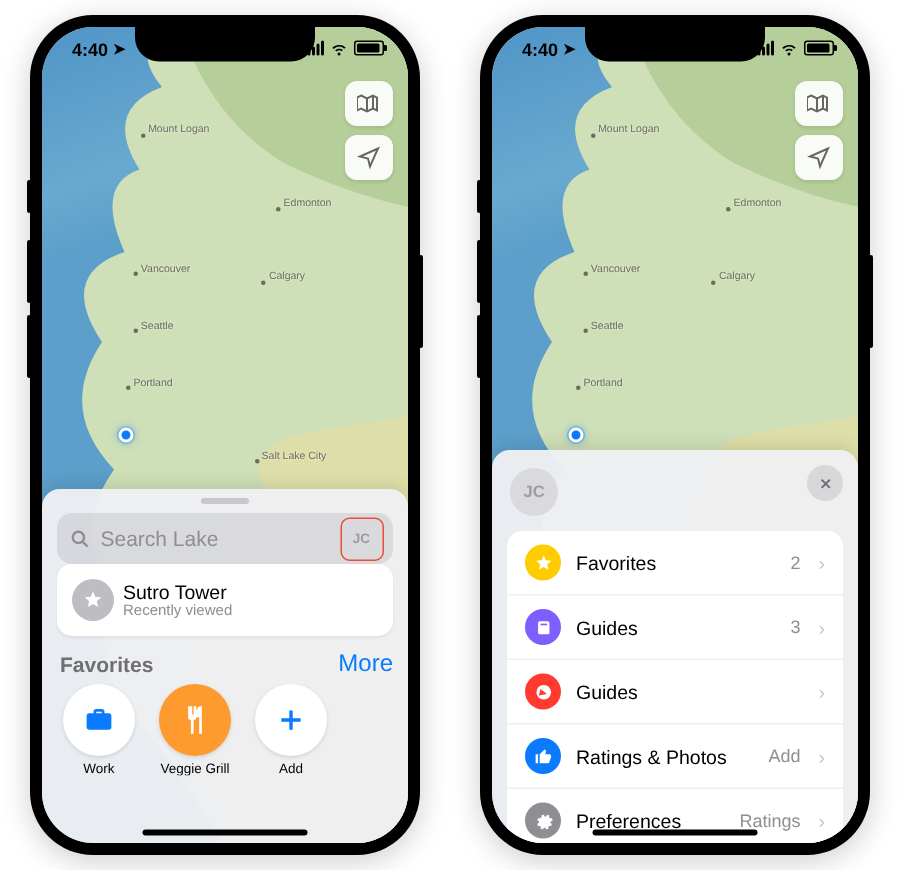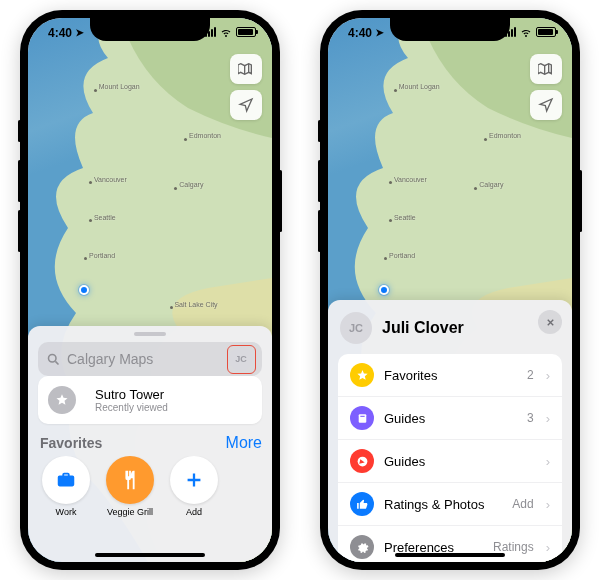--- a/index.html
+++ b/index.html
@@ -38,21 +38,21 @@
   .sheet { position:absolute; left:0; right:0; bottom:0; background:rgba(239,239,242,.96); border-radius:12px 12px 0 0; box-shadow:0 -2px 12px rgba(0,0,0,.12); z-index:45; padding:0 10px;}
   .sheet1 { height:236px; padding-top:6px;}
   .grabber { width:32px; height:4px; background:#c7c7cc; border-radius:3px; margin:0 auto 6px;}
   .search { height:34px; background:rgba(200,200,205,.55); border-radius:10px; display:flex; align-items:center; padding:0 8px; gap:6px;}
   .search .mag { color:#8e8e93;}
   .search .ph { flex:1; font-size:14px; color:#8e8e93;}
   .search .avatar { width:24px; height:24px; background:#d9d9de; color:#9c9ca3; border-radius:50%; font-size:9px; font-weight:600; display:flex; align-items:center; justify-content:center;}
   .red-ring { border:1.5px solid #e74c3c; border-radius:6px; margin:-1.5px; padding:1.5px;}
   .section-lbl { font-size:11px; color:#8e8e93; margin:10px 2px 6px; font-weight:500;}
   .section-lbl.big { font-size:14px; font-weight:600; color:#8e8e93;}
-  .siri-card { background:#fff; border-radius:10px; padding:10px; display:flex; align-items:center; gap:19px; box-shadow:0 1px 2px rgba(0,0,0,.06);}
+  .siri-card { background:#fff; border-radius:10px; padding:10px; display:flex; align-items:center; gap:6px; box-shadow:0 1px 2px rgba(0,0,0,.06);}
   .siri-icon { width:28px; height:28px; background:#bdbdc2; border-radius:50%; display:flex; align-items:center; justify-content:center; color:#fff;}
   .siri-card .t1 { font-size:13px; font-weight:500; color:#000;}
   .siri-card .t2 { font-size:10px; color:#8e8e93;}
   .row-sp { display:flex; justify-content:space-between; align-items:center;}
   .more { color:#0a7aff; font-size:16px;}
   .favs { display:flex; gap:8px; margin-top:4px; overflow:hidden;}
   .fav { display:flex; flex-direction:column; align-items:center; gap:3px; width:56px;}
   .fav .c { width:48px; height:48px; background:#fff; border-radius:50%; display:flex; align-items:center; justify-content:center; box-shadow:0 1px 3px rgba(0,0,0,.12);}
   .fav .c.orange { background:#ff9a2e;}
   .fav svg { width:22px; height:22px;}
@@ -141,21 +141,21 @@
       </div>
     </div>
 
     <div class="sheet sheet1">
       <div class="grabber"></div>
       <div class="search">
         <svg class="mag" width="15" height="15" viewBox="0 0 24 24" fill="none" stroke="#8e8e93" stroke-width="2.5">
             <circle cx="10" cy="10" r="6"></circle>
             <path d="M20 20l-5-5"></path>
           </svg>
-        <div class="ph">Calgary Maps</div>
+        <div class="ph">Search Lake</div>
         <span class="red-ring">
           <div class="avatar">JC</div>
         </span>
       </div>
       <div class="siri-card">
         <div class="siri-icon">
           <svg width="14" height="14" viewBox="0 0 24 24" fill="#fff">
               <path d="M12 2l2.6 6.3 6.9.5-5.2 4.5 1.6 6.7L12 16.6 6.1 20l1.6-6.7L2.5 8.8l6.9-.5z"></path>
             </svg>
         </div>
@@ -255,21 +255,20 @@
       <div class="btn">
         <svg viewBox="0 0 24 24" fill="none" stroke="#666" stroke-width="2">
             <path d="M3 11l18-8-8 18-2-8z"></path>
           </svg>
       </div>
     </div>
 
     <div class="sheet sheet2">
       <div class="prof-head">
         <div class="avatar2">JC</div>
-        <div class="name">Juli Clover</div>
         <div class="close">
           <svg width="11" height="11" viewBox="0 0 24 24" stroke="#6e6e73" stroke-width="3" fill="none">
               <path d="M6 6l12 12M18 6L6 18"></path>
             </svg>
         </div>
       </div>
       <div class="menu">
         <div class="item">
           <div class="mi-icon bg-yellow">
               <svg viewBox="0 0 24 24" fill="#fff">

